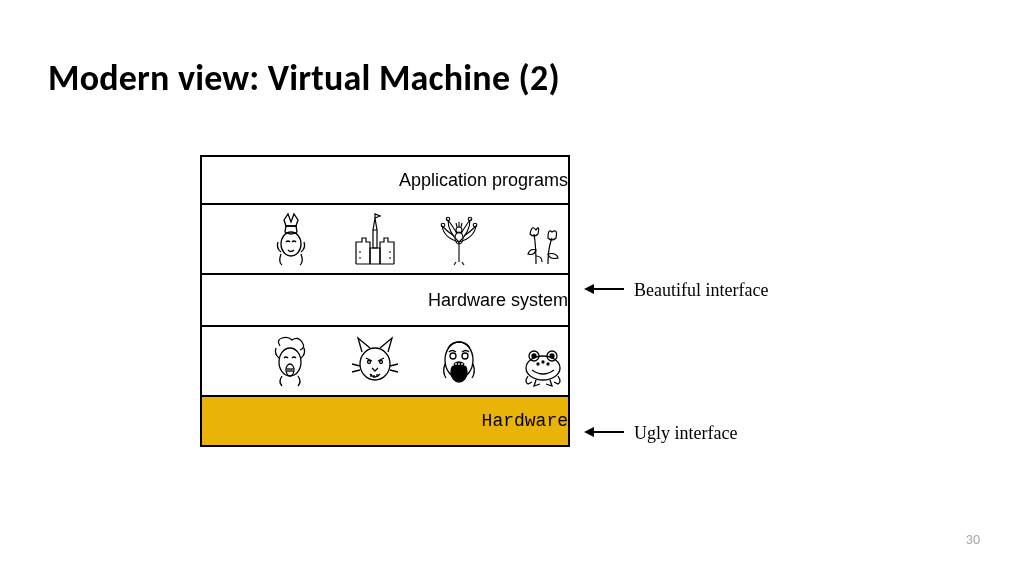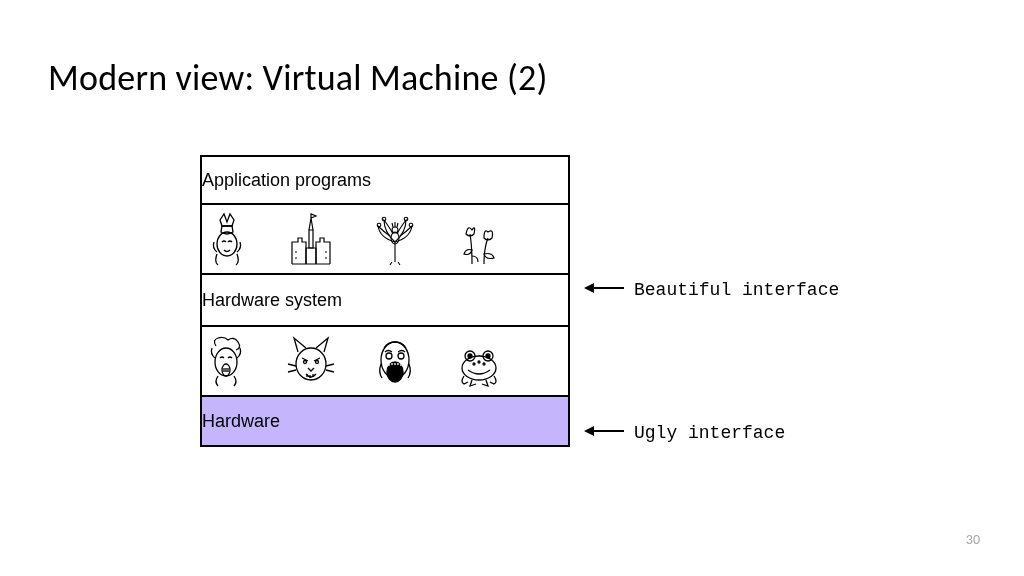--- a/index.html
+++ b/index.html
@@ -1,28 +1,28 @@
 <!DOCTYPE html>
 <html><head>
 <meta charset="utf-8">
 <style>
   * { box-sizing: border-box; margin: 0; padding: 0; }
   html, body { width: 1024px; height: 576px; background: #fff; font-family: "Calibri", "Segoe UI", Arial, sans-serif; color: #000; }
   .slide { position: relative; width: 1024px; height: 576px; }
-  .title { position: absolute; left: 48px; top: 56px; font-size: 36px; font-weight: 400; letter-spacing: 0.2px; }
+  .title { position: absolute; left: 48px; top: 56px; font-size: 36px; font-weight: 700; letter-spacing: 0.2px; }
   .diagram-wrap { position: absolute; left: 200px; top: 155px; width: 370px; }
   .stack { border: 2px solid #000; border-bottom: none; }
-  .layer { border-bottom: 2px solid #000; display: flex; align-items: center; justify-content: flex-start; font-size: 18px; font-family: Arial, Helvetica, sans-serif; }
+  .layer { border-bottom: 2px solid #000; display: flex; align-items: center; justify-content: flex-end; font-size: 18px; font-family: Arial, Helvetica, sans-serif; }
   .layer.text { height: 48px; }
   .layer.icons { height: 70px; gap: 34px; }
   .layer.os { height: 52px; }
-  .layer.hw { height: 50px; background: #c4b5fd; }
+  .layer.hw { height: 50px; background: #eab308; font-family: Liberation Mono, monospace; }
   .icon { width: 50px; height: 54px; display: flex; align-items: center; justify-content: center; }
   .icon svg { width: 100%; height: 100%; }
-  .annot { position: absolute; font-family: Liberation Mono, monospace; font-size: 18px; display: flex; align-items: center; }
+  .annot { position: absolute; font-family: Liberation Serif, serif; font-size: 18px; display: flex; align-items: center; }
   .annot .arrow { margin-right: 10px; font-size: 18px; }
   .annot.beautiful { left: 584px; top: 280px; }
   .annot.ugly { left: 584px; top: 423px; text-align: right; }
   .footer-author { position: absolute; left: 0; right: 0; bottom: 28px; text-align: center; color: #a6a6a6; font-size: 13px; }
   .footer-num { position: absolute; right: 44px; bottom: 28px; color: #a6a6a6; font-size: 14px; }
 </style>
 </head>
 <body>
 
 <div class="slide">

